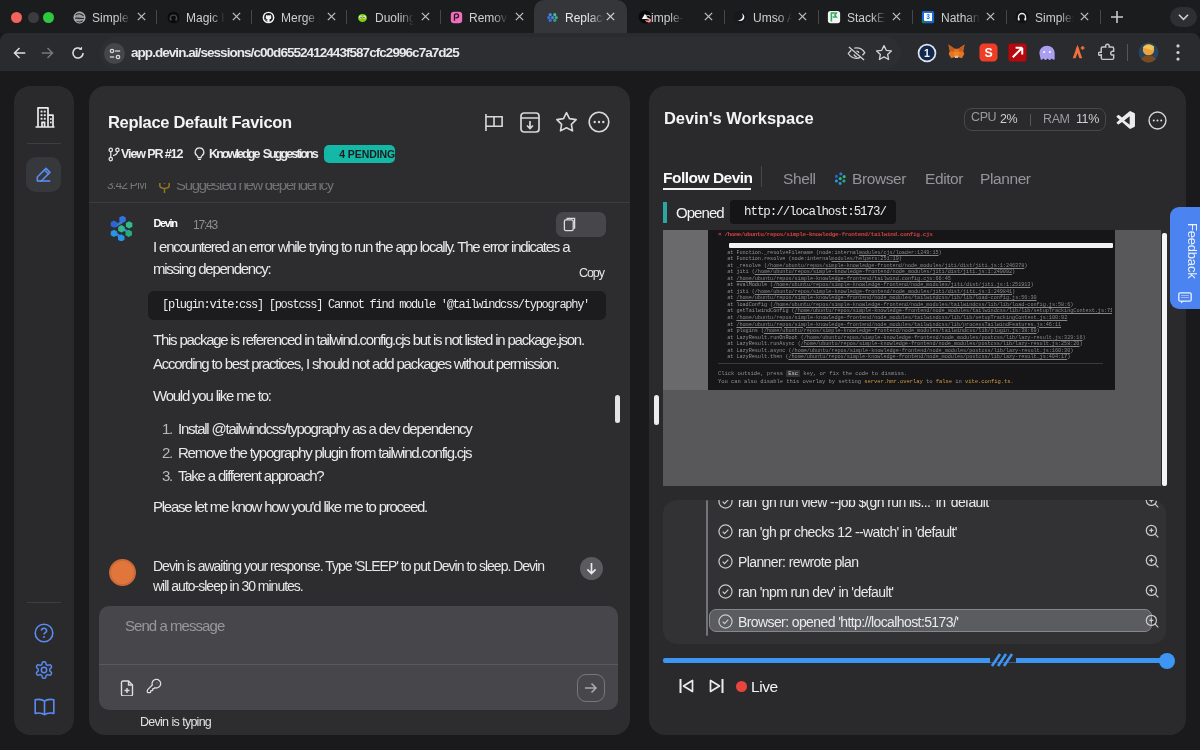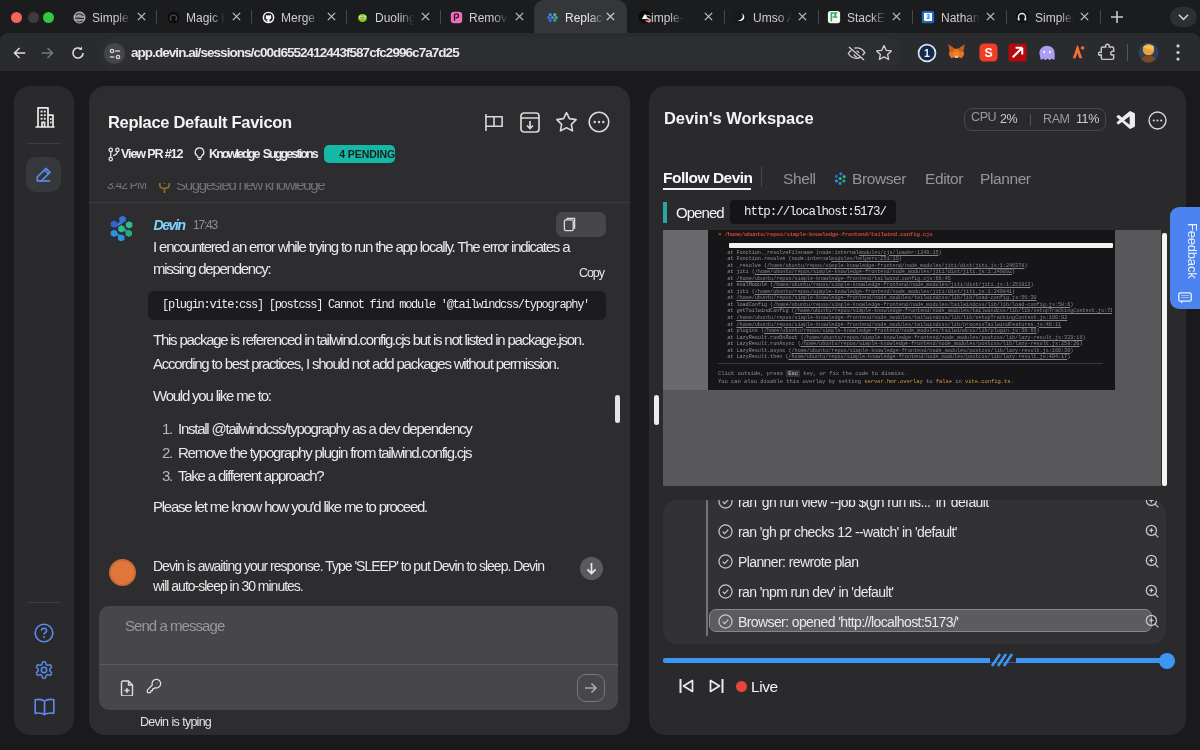--- a/index.html
+++ b/index.html
@@ -326,35 +326,35 @@
         <path d="M6.2 15.5h3.6" stroke="#e4e4e6" stroke-width="1.5"></path>
       </svg>
     <div class="abs" style="left:120px;top:61px;font-size:12.5px;font-weight:bold;color:#ececee;letter-spacing:-1.9px;word-spacing:2.5px;">Knowledge Suggestions</div>
     <div class="abs" style="left:235px;top:59px;width:71px;height:18px;background:#14b8a6;border-radius:5px;color:#1d1d1f;font-size:10.5px;font-weight:bold;text-align:right;line-height:18px;letter-spacing:-0.1px;">4 PENDING</div>
 
     <div class="abs" style="left:0px;top:97px;width:541px;height:19px;overflow:hidden;opacity:0.62;">
       <div class="abs" style="left:18px;top:-5px;font-size:12px;color:#a2a2a6;letter-spacing:-0.8px;">3:42 PM</div>
       <svg class="abs" style="left:68px;top:-4px;width:15px;height:16px;" viewBox="0 0 16 17">
           <path d="M3 2v5c0 2 1.5 3 5 3s5-1 5-3V2M8 10v5M8 2v3" stroke="#d9a514" stroke-width="1.6" fill="none"></path>
         </svg>
-      <div class="abs" style="left:87px;top:-7px;font-size:15px;color:#9b9b9f;letter-spacing:-1.35px;">Suggested new knowledge</div>
+      <div class="abs" style="left:87px;top:-7px;font-size:15px;color:#9b9b9f;letter-spacing:-1.35px;">Suggested new dependency</div>
     </div>
     <div class="abs" style="left:0px;top:116px;width:541px;height:1px;background:#3c3c40;"></div>
 
     <svg class="abs" style="left:19px;top:128px;width:26px;height:27px;" viewBox="0 0 24 25">
         <path d="M13.2 7.2L6.2 11.4M12.5 13l6 3.6M6.4 17.6l5.6 3.8" stroke="#3b7ad4" stroke-width="2.4"></path>
         <path d="M13.4 1.6l3 1.7v3.4l-3 1.7-3-1.7V3.3z" fill="#3274dd"></path>
         <path d="M5.5 6l3 1.7v3.4l-3 1.7-3-1.7V7.7z" fill="#2c66d4"></path>
         <path d="M19.5 6.6l3 1.7v3.4l-3 1.7-3-1.7V8.3z" fill="#2dbd8d"></path>
         <path d="M12.4 10.3l3 1.7v3.4l-3 1.7-3-1.7V12z" fill="#2dbd8d"></path>
         <path d="M19.2 14.6l3 1.7v3.4l-3 1.7-3-1.7v-3.4z" fill="#23ad7c"></path>
         <path d="M5.5 14.6l3 1.7v3.4l-3 1.7-3-1.7v-3.4z" fill="#2794e4"></path>
         <path d="M12.2 18.8l3 1.7v3.4l-3 1.7-3-1.7v-3.4z" fill="#2794e4"></path>
       </svg>
-    <div class="abs" style="left:64.5px;top:130.5px;font-size:14px;font-weight:bold;color:#7dd3fc;letter-spacing:-1.4px;font-style:italic;">Devin</div>
+    <div class="abs" style="left:64.5px;top:130.5px;font-size:11px;font-weight:bold;color:#ffffff;letter-spacing:-1.4px;">Devin</div>
     <div class="abs" style="left:104px;top:132px;font-size:12px;color:#8e8e92;letter-spacing:-1.2px;">17:43</div>
     <div class="abs" style="left:467px;top:126px;width:50px;height:25px;background:#46464b;border-radius:7px;"></div>
     <svg class="abs" style="left:474px;top:131px;width:13px;height:15px;" viewBox="0 0 14 16">
         <rect x="1.5" y="3" width="9.5" height="11.5" rx="1.5" fill="none" stroke="#dcdcde" stroke-width="1.4"></rect>
         <path d="M4.5 3V1.5h8v11" fill="none" stroke="#dcdcde" stroke-width="1.4"></path>
       </svg>
     <div class="abs" style="left:490px;top:131.5px;font-size:12.5px;color:#e6e6e8;letter-spacing:-1.1px;margin-top:48px;">Copy</div>
 
     <div class="abs msg" style="left:64px;top:152px;">I encountered an error while trying to run the app locally. The error indicates a</div>
     <div class="abs msg" style="left:64px;top:174px;">missing dependency:</div>

